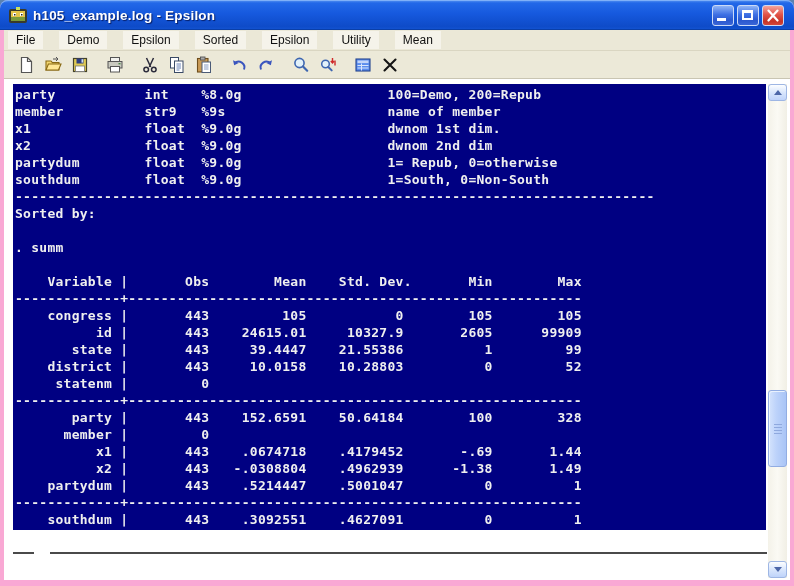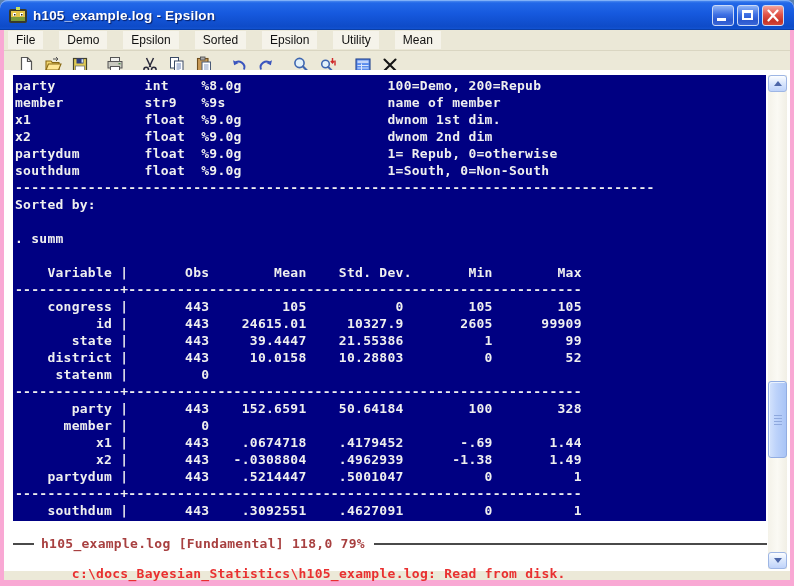--- a/index.html
+++ b/index.html
@@ -27,21 +27,21 @@
     border-bottom:1px solid #DAD6C2;display:flex;align-items:center;padding-left:4px;}
   .menu-item{font-size:12px;color:#111;padding:2px 8px;margin-right:16px;background:#F5F3EA;
     white-space:nowrap;cursor:default;}
   
   .toolbar{position:absolute;left:0;top:21px;width:100%;height:28px;background:#ECE9D8;
     border-bottom:1px solid #C9C5B2;display:flex;align-items:center;padding-left:10px;}
   .tbtn{width:24px;height:24px;display:flex;align-items:center;justify-content:center;margin-right:3px;}
   .tbtn.group{margin-left:8px;}
   .tbtn svg{display:block;}
   
-  .client{position:absolute;left:0;top:40px;width:100%;height:501px;background:#FFFFFF;}
+  .client{position:absolute;left:0;top:49px;width:100%;height:501px;background:#FFFFFF;}
   .navy{position:absolute;left:9px;top:5px;width:753px;height:446px;background:#000082;overflow:hidden;}
   .buffer{margin:0;padding:2px 0 0 2px;white-space:pre;color:#EFEFEF;
     font-family:"DejaVu Sans Mono","Liberation Mono",monospace;
     font-weight:700;font-size:13px;line-height:17px;letter-spacing:.27px;}
   
   .modeline{position:absolute;left:9px;top:466px;right:23px;height:15px;display:flex;align-items:center;}
   .rule{border-top:2px solid #4A4A4A;height:0;}
   .rule.short{width:21px;margin-right:7px;}
   .rule.long{flex:1;margin-left:9px;}
   .modetext{color:#A84040;font-family:"DejaVu Sans Mono","Liberation Mono",monospace;
@@ -227,27 +227,23 @@
       member |         0
           x1 |       443    .0674718    .4179452       -.69       1.44
           x2 |       443   -.0308804    .4962939      -1.38       1.49
     partydum |       443    .5214447    .5001047          0          1
 -------------+--------------------------------------------------------
     southdum |       443    .3092551    .4627091          0          1</pre>
       </div>
 
       <div class="modeline">
         <span class="rule short"></span>
-        <span class="modetext">h105_example.log [Fundamental] 118,0 79%</span>
         <span class="rule long"></span>
       </div>
 
-      <div class="echoline">
-        <span>c:\docs_Bayesian_Statistics\h105_example.log: Read from disk.</span>
-      </div>
 
       <div class="scrollbar">
         <div class="sb-btn up">
           <span class="arr up"></span>
         </div>
         <div class="sb-thumb">
           <span class="grip"></span>
         </div>
         <div class="sb-btn down">
           <span class="arr down"></span>

